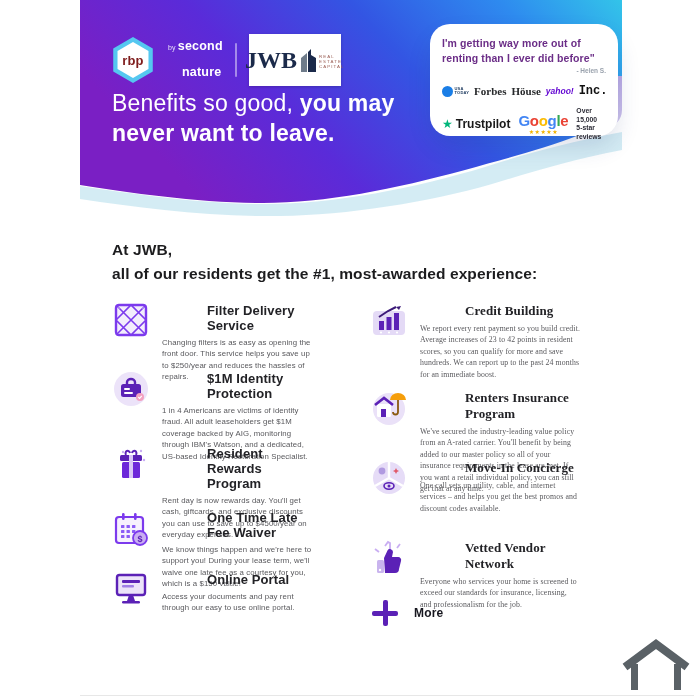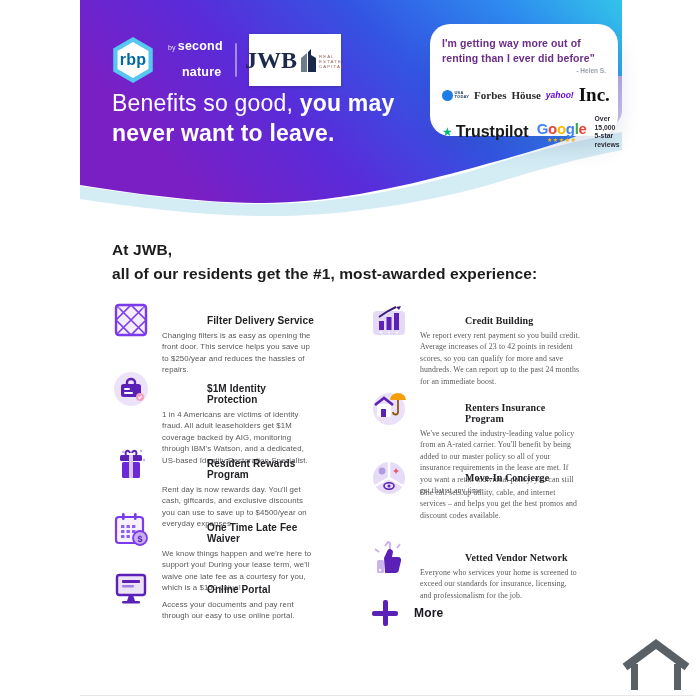--- a/index.html
+++ b/index.html
@@ -8,21 +8,21 @@
 
   
   #header-wave{position:absolute;left:80px;top:0;width:542px;height:216px;z-index:0;}
   #lavender-strip{position:absolute;left:594px;top:76px;width:28px;height:52px;z-index:1;
        background:linear-gradient(180deg,#b9a9e4,#cfc6ec);border-radius:0 0 18px 4px;}
   #logo-row{position:absolute;left:110px;top:34px;display:flex;align-items:center;gap:12px;z-index:3;}
   .rbp-badge{width:46px;height:46px;display:flex;align-items:center;justify-content:center;
        clip-path:polygon(50% 0,93% 25%,93% 75%,50% 100%,7% 75%,7% 25%);background:#55c7f0;}
   .rbp-inner{width:36px;height:36px;display:flex;align-items:center;justify-content:center;
        clip-path:polygon(50% 0,93% 25%,93% 75%,50% 100%,7% 75%,7% 25%);background:#ffffff;}
-  .rbp-text{font-size:16px;font-weight:800;color:#0369a1;letter-spacing:.2px;}
+  .rbp-text{font-size:13px;font-weight:800;color:#7f1d1d;letter-spacing:.2px;}
   .sn-wrap{color:#fff;line-height:.95;font-weight:700;font-size:12.5px;letter-spacing:.2px;}
   .sn-by{font-size:7px;font-weight:400;opacity:.85;margin-right:2px;}
   .logo-divider{width:2px;height:34px;background:rgba(255,255,255,.45);border-radius:2px;}
   .jwb-box{background:#ffffff;width:92px;height:52px;display:flex;flex-direction:row;
        align-items:center;justify-content:center;box-shadow:0 1px 3px rgba(0,0,0,.2);}
   .jwb-top{display:flex;align-items:flex-end;gap:2px;}
   .jwb-name{font-family:"Liberation Serif","DejaVu Serif",serif;font-weight:700;font-size:24px;
        color:#1b2a4a;line-height:1;}
   .jwb-tagline{font-size:4.4px;letter-spacing:1.1px;color:#9b5e55;margin-top:2px;}
   #headline{position:absolute;left:112px;top:88px;z-index:3;color:#fff;font-size:23px;
@@ -38,40 +38,40 @@
        padding:12px 12px 8px 12px;display:flex;flex-direction:column;}
   .quote{color:#6b2d87;font-weight:700;font-size:10.5px;line-height:1.4;letter-spacing:.1px;}
   .attribution{font-size:6.5px;color:#9aa2ad;text-align:right;margin-top:2px;font-weight:600;}
   .press-row{display:flex;align-items:center;gap:5px;margin-top:10px;}
   .usat{display:flex;align-items:center;gap:1.5px;}
   .usat-circle{width:11px;height:11px;border-radius:50%;background:#1a7ee6;}
   .usat-text{font-size:4px;font-weight:800;color:#18365c;line-height:1.1;letter-spacing:.2px;}
   .press-forbes{font-family:"Liberation Serif","DejaVu Serif",serif;font-weight:700;font-size:11px;color:#27292b;}
   .press-house{font-family:"Liberation Serif","DejaVu Serif",serif;font-weight:700;font-size:11px;color:#27292b;}
   .press-yahoo{font-size:8.5px;font-weight:800;font-style:italic;color:#5f01d1;}
-  .press-inc{font-family:Liberation Serif, serif;font-weight:900;font-size:19px;color:#111;}
+  .press-inc{font-family:Liberation Mono, monospace;font-weight:900;font-size:12px;color:#111;}
   .trust-row{display:flex;align-items:center;gap:8px;margin-top:9px;}
   .tp{display:flex;align-items:center;gap:3px;}
   .tp-star{color:#00b67a;font-size:12px;line-height:1;}
-  .tp-name{font-size:16px;font-weight:600;color:#191919;}
+  .tp-name{font-size:12px;font-weight:600;color:#191919;}
   .google-block{display:flex;flex-direction:column;align-items:center;line-height:1;}
   .google-word{font-size:15px;font-weight:600;letter-spacing:-.3px;}
   .g-b{color:#4285f4}.g-r{color:#ea4335}.g-y{color:#fbbc05}.g-g{color:#34a853}
   .google-stars{font-size:6px;color:#f4b400;letter-spacing:.5px;margin-top:1px;}
   .reviews{font-size:6.8px;font-weight:800;color:#2b2b35;line-height:1.25;}
 
   
   #main-heading{position:absolute;left:112px;top:238px;font-size:15.5px;font-weight:600;
        color:#1c1c1e;line-height:1.55;letter-spacing:.1px;z-index:2;}
   #main-heading .brand{font-weight:800;}
   .benefit{position:absolute;display:flex;gap:12px;z-index:2;}
   .benefit .icon-cell{width:38px;flex:0 0 38px;display:flex;justify-content:center;}
   .benefit .txt{width:154px;}
   .col-right .txt{width:160px;font-family:Liberation Serif, serif;}
-  .b-title{font-size:10px;font-weight:700;color:#222226;margin:12px 0 4px 0;letter-spacing:.1px;padding-left:45px;}
+  .b-title{font-size:13px;font-weight:700;color:#222226;margin:0 0 4px 0;letter-spacing:.1px;padding-left:45px;}
   .b-desc{font-size:7.8px;color:#58585c;line-height:1.47;letter-spacing:.1px;}
   #more-row{position:absolute;left:372px;top:600px;display:flex;align-items:center;gap:16px;z-index:2;}
   .plus-icon{position:relative;width:26px;height:26px;}
   .plus-icon::before,.plus-icon::after{content:"";position:absolute;background:#5b21b6;border-radius:2px;}
   .plus-icon::before{left:11px;top:0;width:4.5px;height:26px;}
   .plus-icon::after{top:11px;left:0;width:26px;height:4.5px;}
   .more-label{font-size:12px;font-weight:600;color:#17171f;letter-spacing:.2px;}
 
   #house-corner{position:absolute;right:8px;bottom:8px;z-index:2;}
   #footer-line{position:absolute;left:80px;right:6px;bottom:4px;height:1px;background:#e7e7e7;}

